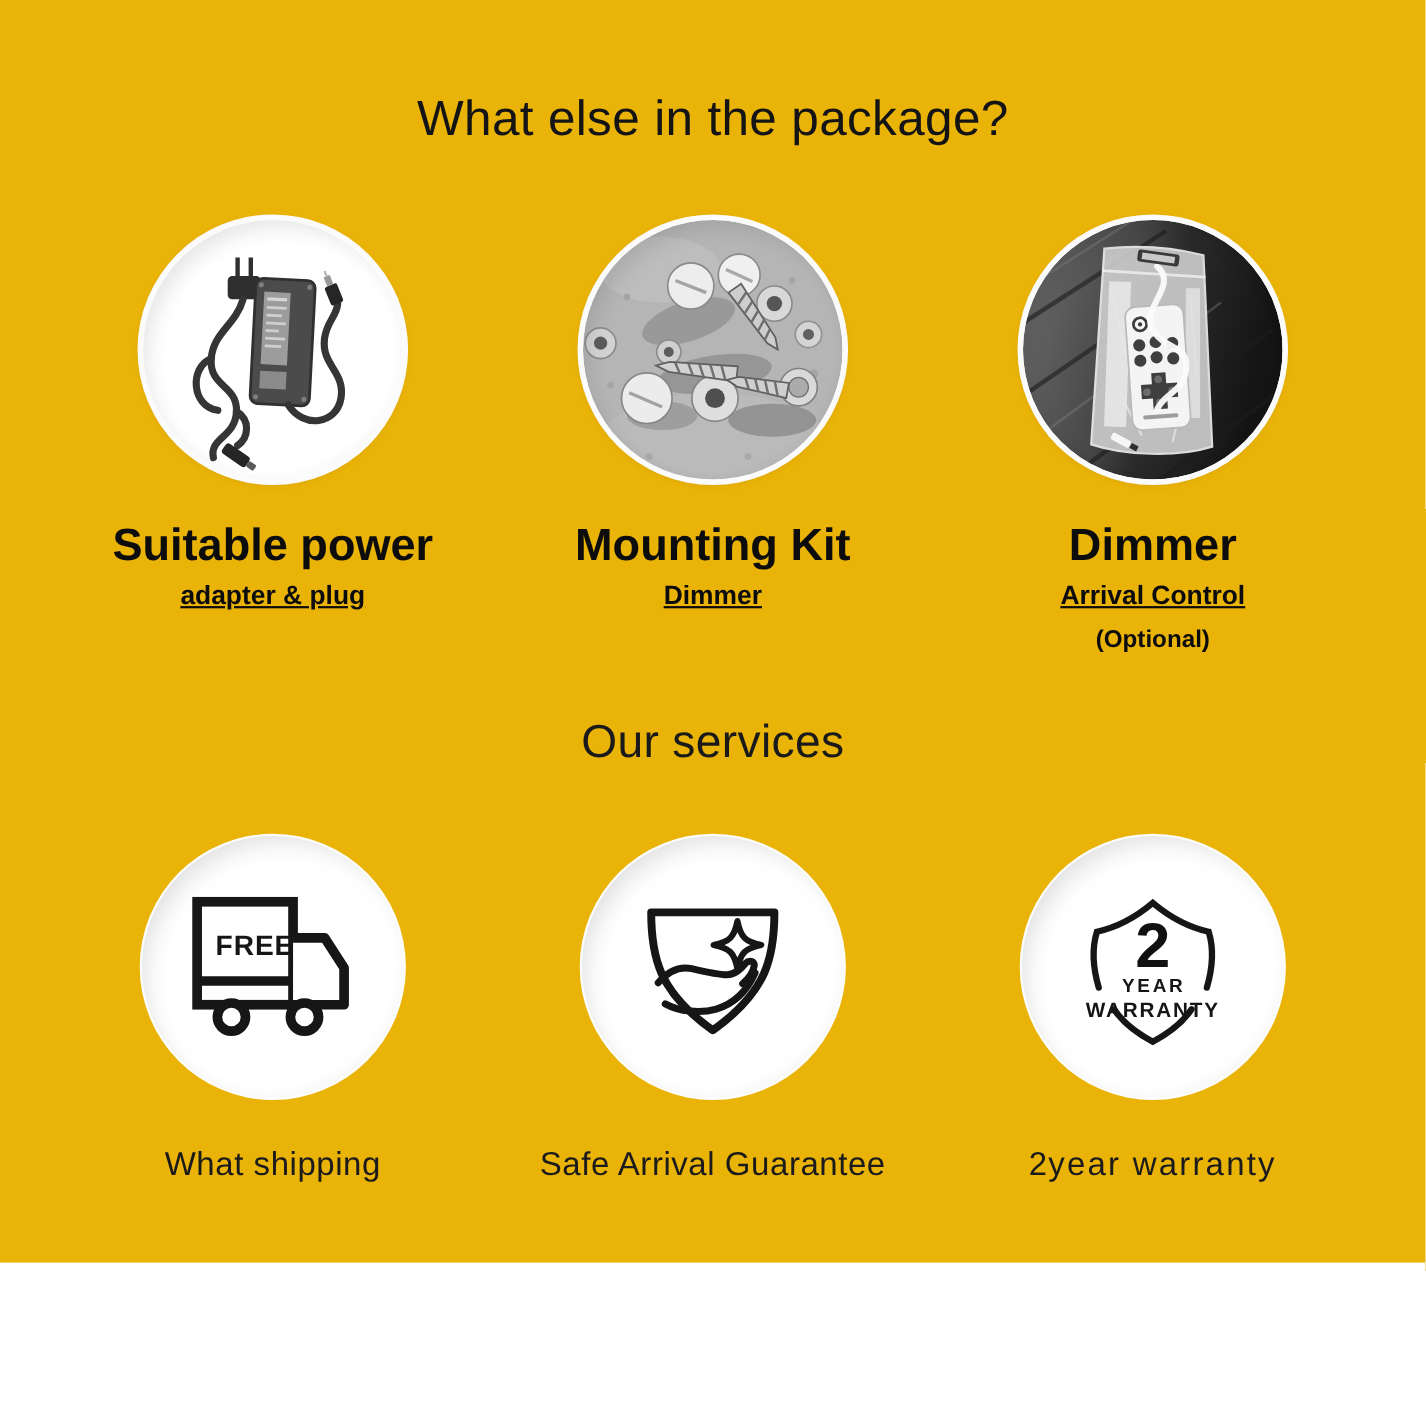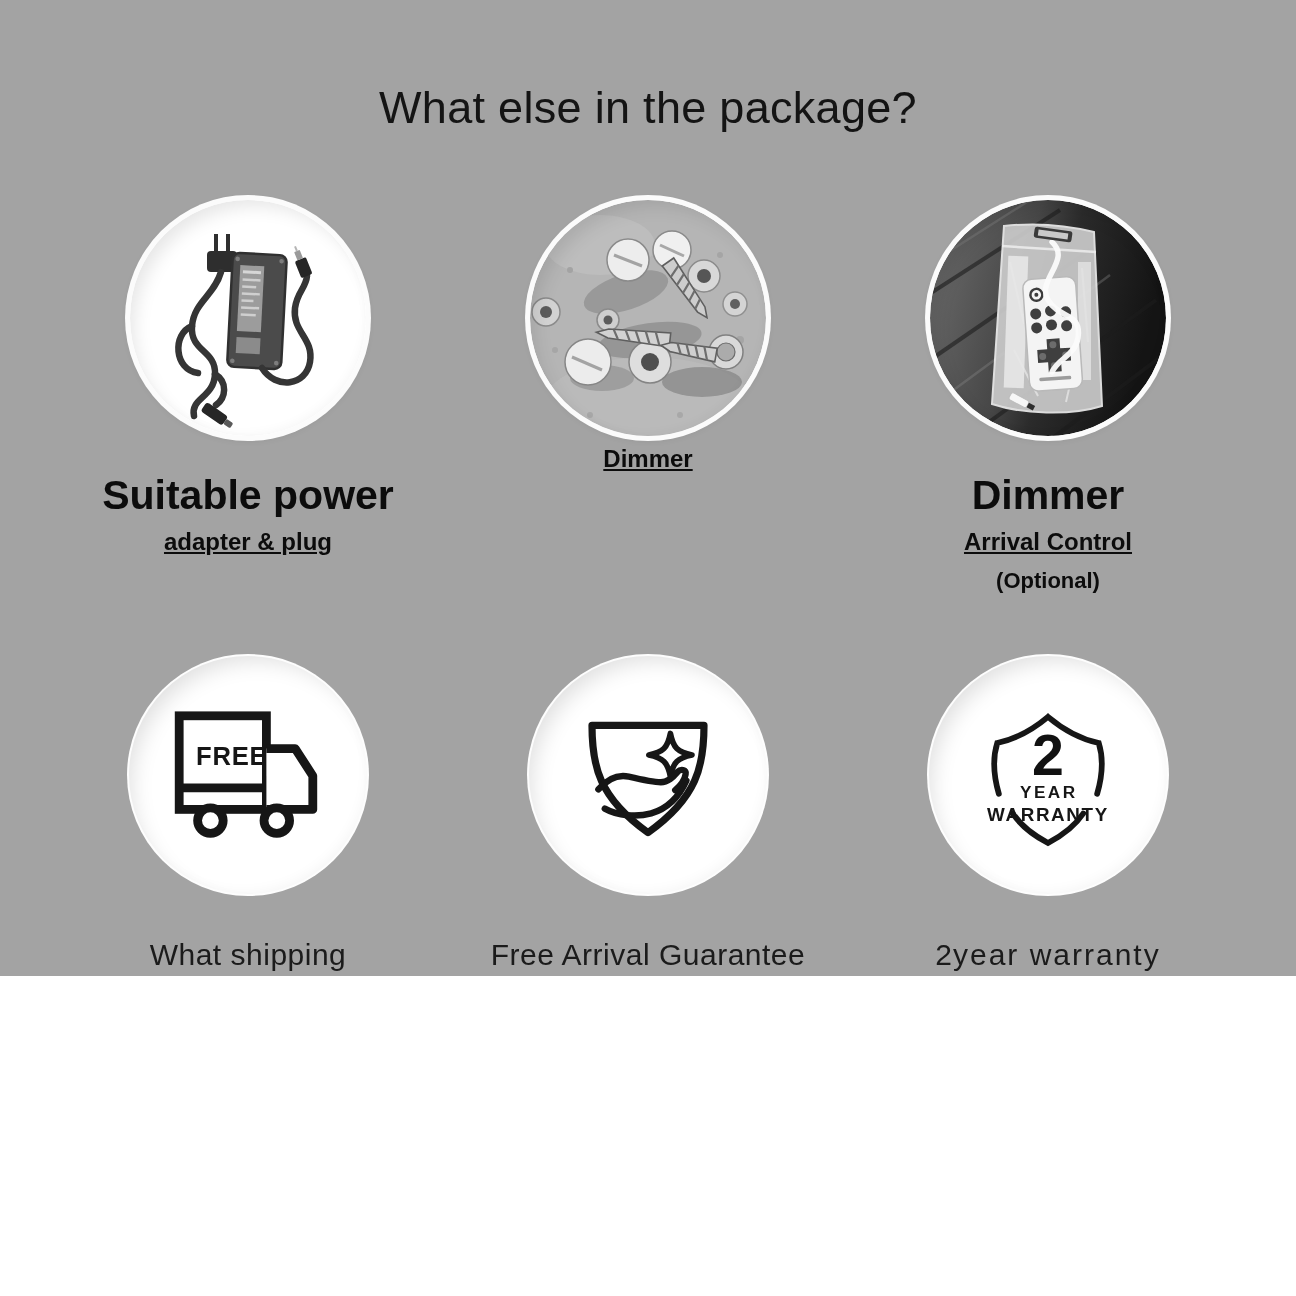--- a/index.html
+++ b/index.html
@@ -1,21 +1,21 @@
 <!DOCTYPE html>
 <html><head>
 <meta charset="utf-8">
 <style>
   * { margin:0; padding:0; box-sizing:border-box; }
   html,body { background:#ffffff; }
   .page {
     position:relative;
-    width:1296px; height:976px;
+    width:1296px; height:1148px;
     margin:0 auto;
-    background:#a3a3a3;
+    background:#eab308;
     font-family:"Liberation Sans","DejaVu Sans",sans-serif;
     color:#131313;
     overflow:hidden;
   }
   .page-title {
     padding-top:82px;
     text-align:center;
     font-size:45px;
     font-weight:400;
     letter-spacing:0.3px;
@@ -202,20 +202,21 @@
           </g>
 
           <circle cx="196" cy="152" r="17" fill="#d9d9d9" stroke="#808080" stroke-width="1.5"></circle>
           <circle cx="196" cy="152" r="9" fill="#ababab" stroke="#6b6b6b" stroke-width="1.2"></circle>
           <g transform="translate(186,155) rotate(190)">
             <polygon points="0,-7 46,-4.5 56,0 46,4.5 0,7" fill="#cfcfcf" stroke="#5f5f5f" stroke-width="1.6"></polygon>
             <path d="M8 -6.5 L13 6.5 M17 -6 L22 6 M26 -5.5 L31 5.5 M35 -5 L40 5" stroke="#6e6e6e" stroke-width="2.2"></path>
           </g>
         </svg>
       </div>
+      <div class="item-title">Mounting Kit</div>
       <div class="item-sub">Dimmer</div>
     </div>
 
     <div class="col">
       <div class="photo-wrap">
         <svg viewBox="0 0 236 236">
           <defs>
             <linearGradient id="wood" x1="0" y1="0" x2="1" y2="0.25">
               <stop offset="0" stop-color="#6e6e6e"></stop>
               <stop offset="0.45" stop-color="#474747"></stop>
@@ -268,20 +269,21 @@
             </g>
           </g>
         </svg>
       </div>
       <div class="item-title">Dimmer</div>
       <div class="item-sub">Arrival Control</div>
       <div class="item-note">(Optional)</div>
     </div>
   </section>
 
+  <h2 class="services-title">Our services</h2>
 
   <section class="row services-row">
 
     <div class="col">
       <div class="service-circle">
         <svg width="168" height="152" viewBox="0 0 210 190">
           <g fill="none" stroke="#161616" stroke-width="11">
             <rect x="19" y="21" width="109" height="117" fill="#ffffff"></rect>
             <path d="M19 111 H128"></path>
             <path d="M128 62 H164 L186 96 V138 H128" fill="#ffffff" stroke-linejoin="round"></path>
@@ -298,21 +300,21 @@
       <div class="service-circle">
         <svg width="160" height="160" viewBox="0 0 200 200">
           <g fill="none" stroke="#161616" stroke-linecap="round" stroke-linejoin="round">
             <path d="M30 38 L170 38 C170 88 162 128 100 172 C38 128 30 88 30 38 Z" stroke-width="9"></path>
             <path d="M128 48 C131.5 66 137 71.5 155 75 C137 78.5 131.5 84 128 102 C124.5 84 119 78.5 101 75 C119 71.5 124.5 66 128 48 Z" stroke-width="7" fill="#ffffff"></path>
             <path d="M38 118 C50 104 62 99 76 102 C93 106 106 109 116 109 C125 109 131 103 137 96 C141 92 148 93 147 99 C146 106 141 113 134 119" stroke-width="8"></path>
             <path d="M46 142 C62 151 86 153 104 148 C124 142 139 127 148 107" stroke-width="8"></path>
           </g>
         </svg>
       </div>
-      <div class="service-label">Free Arrival Guarantee</div>
+      <div class="service-label">Safe Arrival Guarantee</div>
     </div>
 
     <div class="col">
       <div class="service-circle">
         <svg width="172" height="172" viewBox="0 0 210 210">
           <g fill="none" stroke="#161616" stroke-width="7" stroke-linecap="round">
             <path d="M45 128 C38 104 38 82 43 66 C66 61 86 50 105 34 C124 50 144 61 167 66 C172 82 172 104 165 128"></path>
             <path d="M62 152 C72 167 86 178 105 188 C124 178 138 167 148 152"></path>
           </g>
           <text x="105" y="105" text-anchor="middle" font-size="70" font-weight="800" fill="#111111" font-family="Liberation Sans, DejaVu Sans, sans-serif">2</text>

